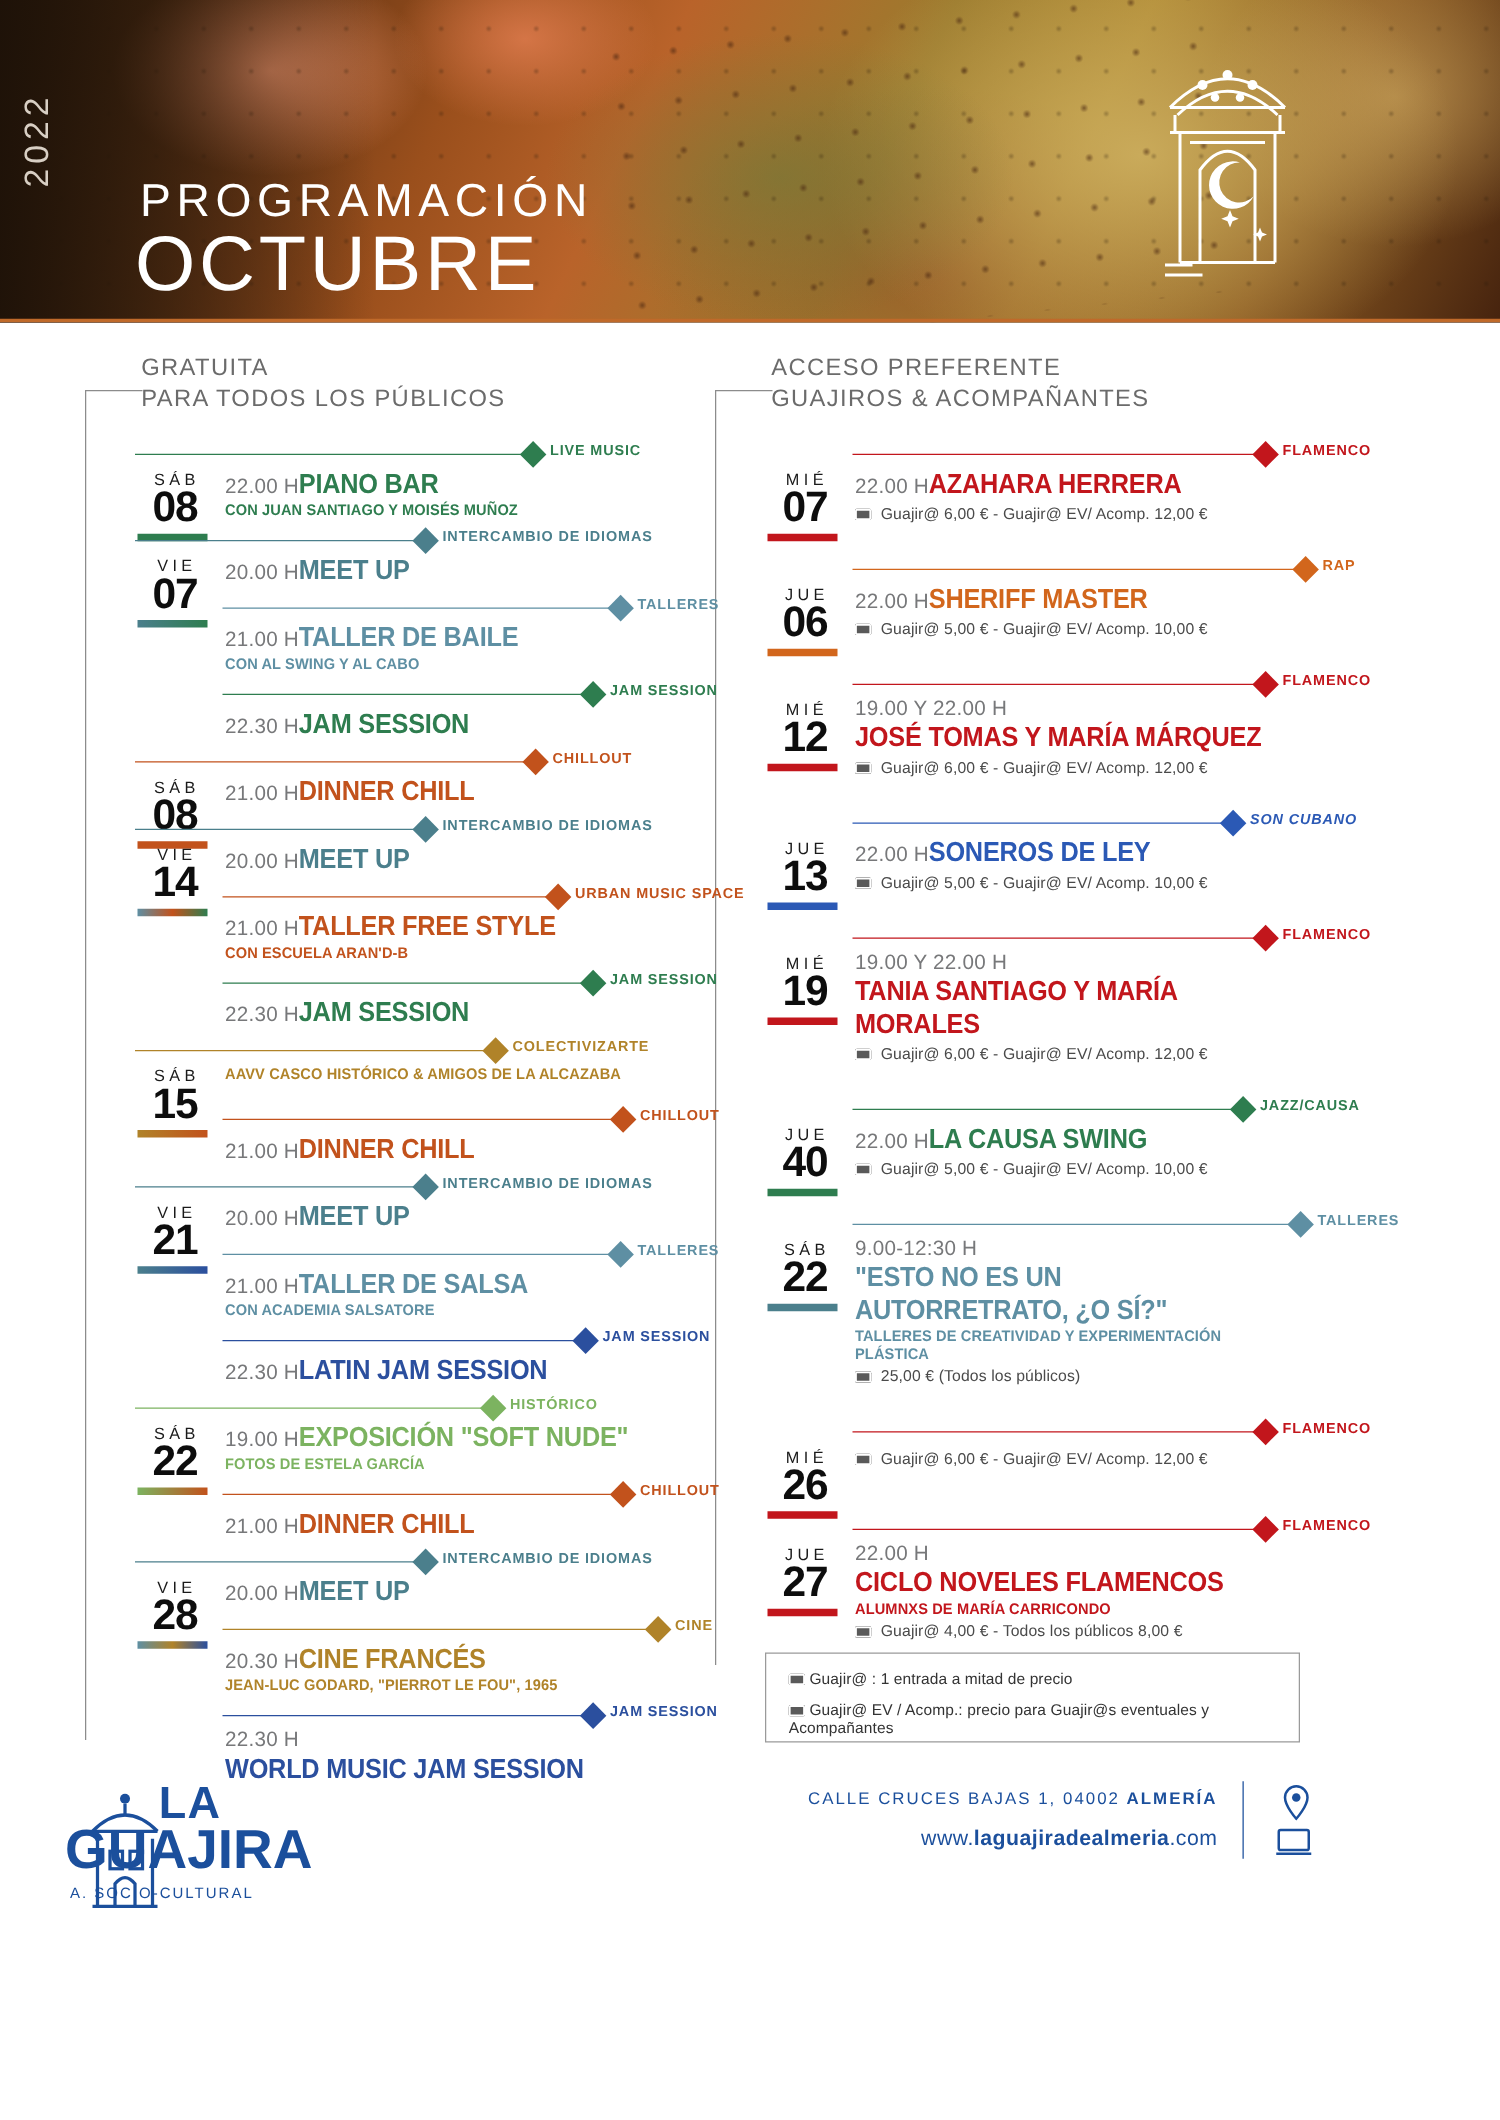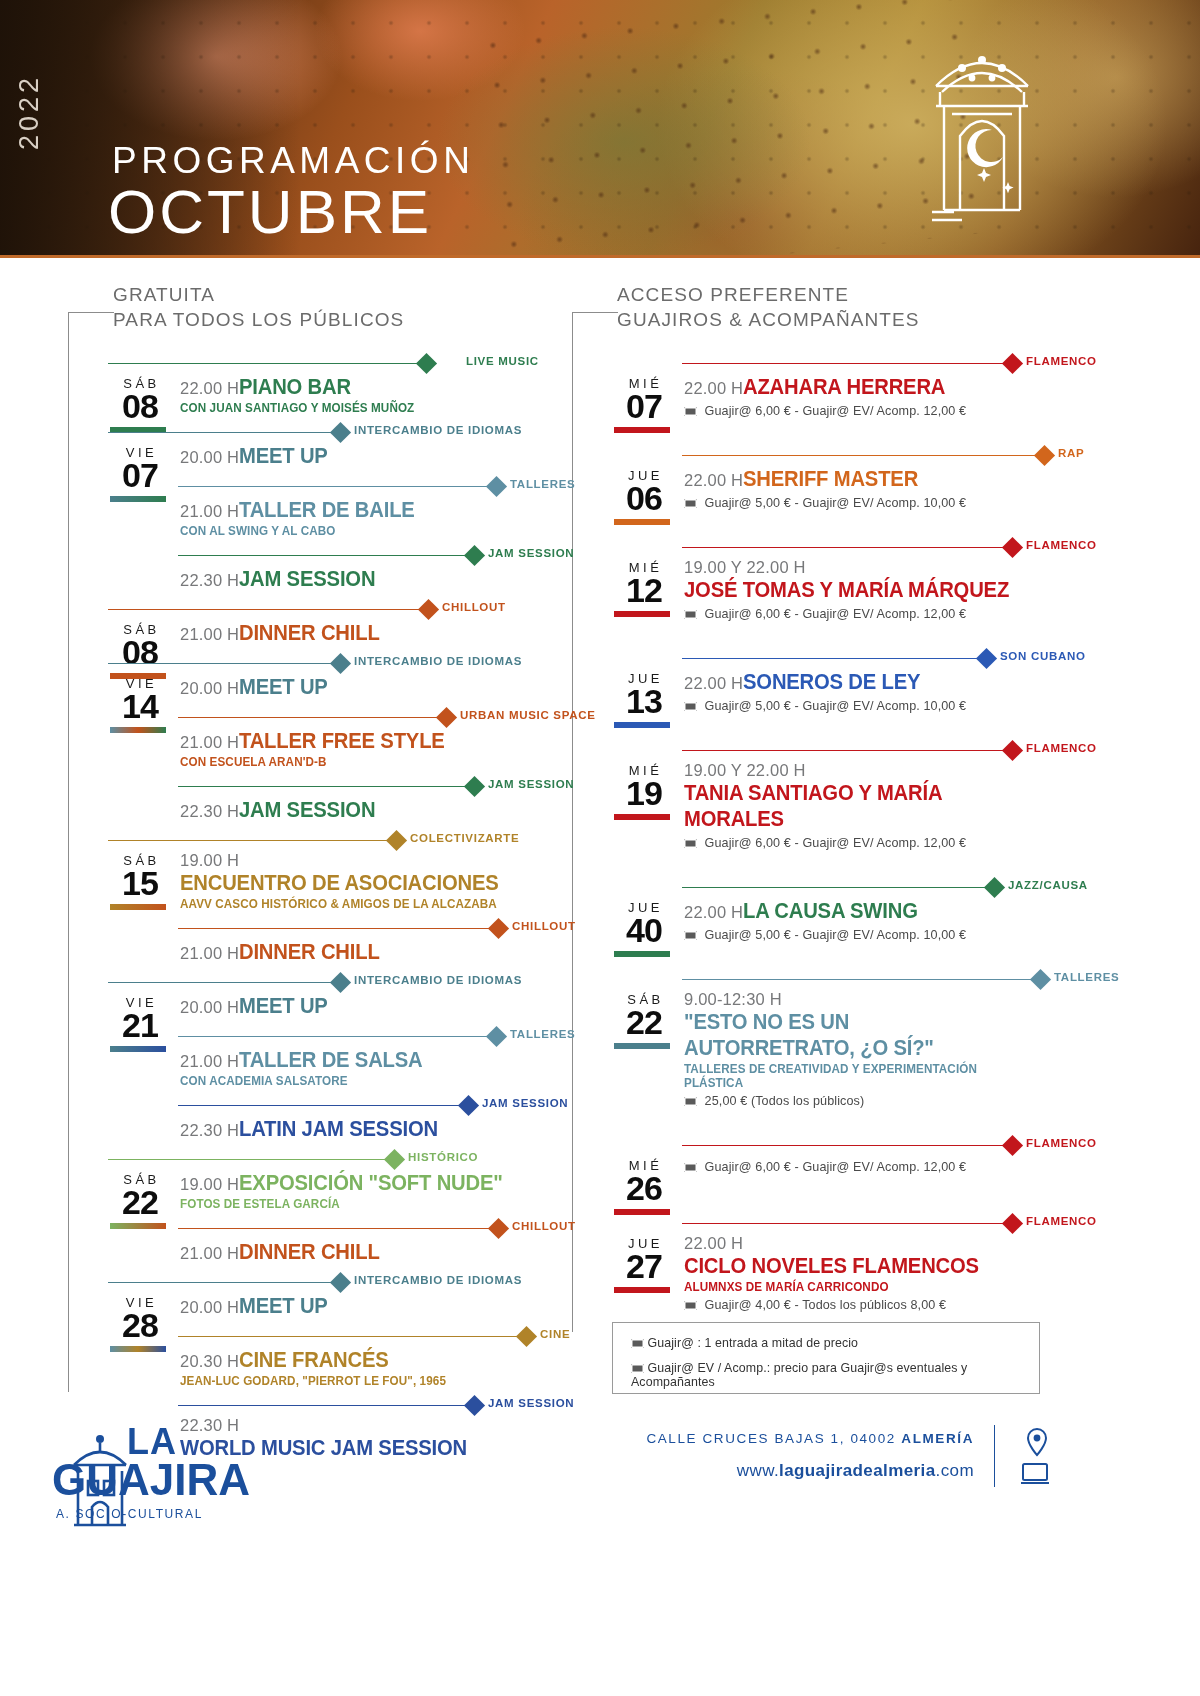--- a/index.html
+++ b/index.html
@@ -253,21 +253,21 @@
 <div class="col" id="col-left">
     <div class="block" style="margin-bottom: 6px;">
       <div class="date" style="top: 24px;">
         <div class="date-dow">SÁB</div>
         <div class="date-num">08</div>
         <div class="date-bar" style="background: rgb(46, 125, 79);"></div>
       </div>
       <div class="row-cat" style="margin-top: 0px;">
         <div class="cat-line" style="left: 0px; width: 318px; background: rgb(46, 125, 79);"></div>
         <div class="cat-dia" style="left: 311px; background: rgb(46, 125, 79);"></div>
-        <div class="cat-label" style="left: 332px; color: rgb(46, 125, 79); margin-left: 26px;">LIVE MUSIC</div>
+        <div class="cat-label" style="left: 332px; color: rgb(46, 125, 79);">LIVE MUSIC</div>
       </div>
       <div class="ev">
         <div><span class="ev-time">22.00 H  </span><span class="ev-name" style="color: rgb(46, 125, 79);">PIANO BAR</span></div>
         <div class="ev-sub" style="color: rgb(46, 125, 79);">CON JUAN SANTIAGO Y MOISÉS MUÑOZ</div>
       </div>
     </div>
     <div class="block" style="margin-bottom: 6px;">
       <div class="date" style="top: 24px;">
         <div class="date-dow">VIE</div>
         <div class="date-num">07</div>
@@ -351,21 +351,20 @@
         <div class="date-dow">SÁB</div>
         <div class="date-num">15</div>
         <div class="date-bar" style="background: linear-gradient(90deg, rgb(176, 131, 41), rgb(194, 82, 28));"></div>
       </div>
       <div class="row-cat" style="margin-top: 0px;">
         <div class="cat-line" style="left: 0px; width: 288px; background: rgb(176, 131, 41);"></div>
         <div class="cat-dia" style="left: 281px; background: rgb(176, 131, 41);"></div>
         <div class="cat-label" style="left: 302px; color: rgb(176, 131, 41);">COLECTIVIZARTE</div>
       </div>
       <div class="ev">
-        <div><span class="ev-time">19.00 H  </span><span class="ev-name" style="color: rgb(176, 131, 41);">ENCUENTRO DE ASOCIACIONES</span></div>
         <div class="ev-sub" style="color: rgb(176, 131, 41);">AAVV CASCO HISTÓRICO &amp; AMIGOS DE LA ALCAZABA</div>
       </div>
       <div class="row-cat" style="margin-top: 6px;">
         <div class="cat-line" style="left: 70px; width: 320px; background: rgb(194, 82, 28);"></div>
         <div class="cat-dia" style="left: 383px; background: rgb(194, 82, 28);"></div>
         <div class="cat-label" style="left: 404px; color: rgb(194, 82, 28);">CHILLOUT</div>
       </div>
       <div class="ev">
         <div><span class="ev-time">21.00 H  </span><span class="ev-name" style="color: rgb(194, 82, 28);">DINNER CHILL</span></div>
       </div>
@@ -507,21 +506,21 @@
         <div><span class="ev-time">19.00 Y 22.00 H  </span><span class="ev-name" style="color: rgb(194, 22, 28);">JOSÉ TOMAS Y MARÍA MÁRQUEZ</span></div>
         <div class="ev-price"><span class="tick"></span><span> Guajir@ 6,00 € - Guajir@ EV/ Acomp. 12,00 €</span></div>
       </div>
     </div>
     <div class="block" style="margin-bottom: 26px;">
       <div class="date" style="top: 24px;">
         <div class="date-dow">JUE</div>
         <div class="date-num">13</div>
         <div class="date-bar" style="background: rgb(43, 89, 181);"></div>
       </div>
-      <div class="row-cat" style="margin-top: 0px;">
+      <div class="row-cat" style="margin-top: 0px; font-style: italic;">
         <div class="cat-line" style="left: 70px; width: 304px; background: rgb(43, 89, 181);"></div>
         <div class="cat-dia" style="left: 367px; background: rgb(43, 89, 181);"></div>
         <div class="cat-label" style="left: 388px; color: rgb(43, 89, 181);">SON CUBANO</div>
       </div>
       <div class="ev">
         <div><span class="ev-time">22.00 H  </span><span class="ev-name" style="color: rgb(43, 89, 181);">SONEROS DE LEY</span></div>
         <div class="ev-price"><span class="tick"></span><span> Guajir@ 5,00 € - Guajir@ EV/ Acomp. 10,00 €</span></div>
       </div>
     </div>
     <div class="block" style="margin-bottom: 26px;">

